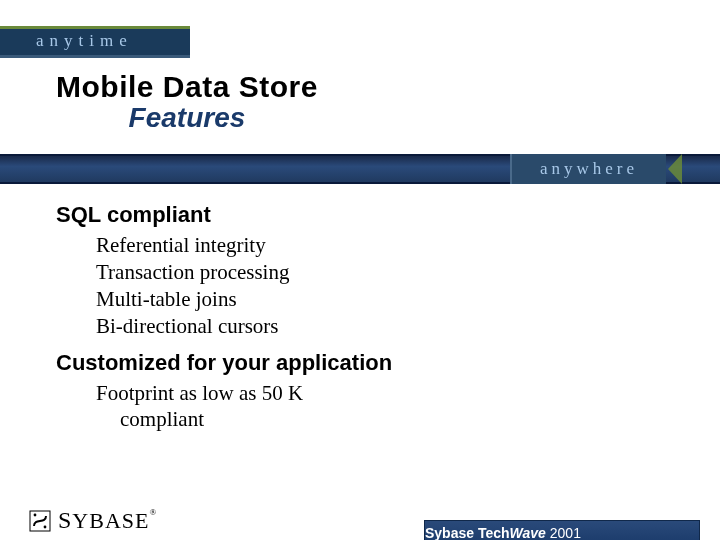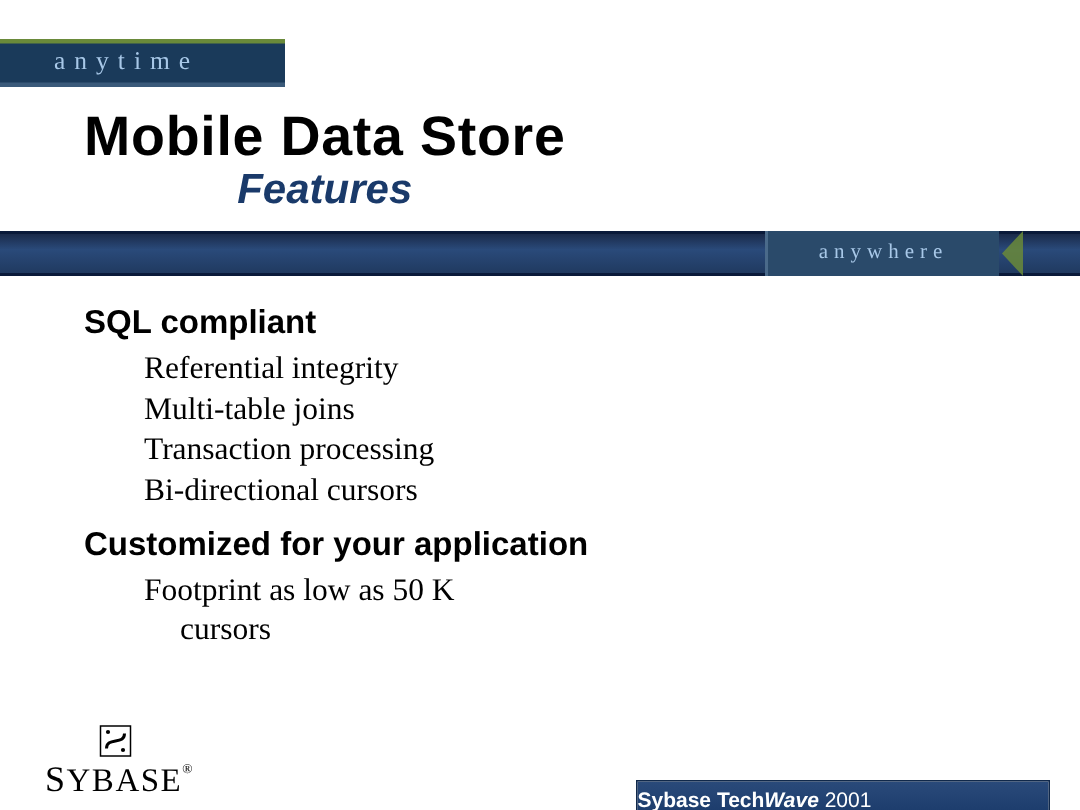--- a/index.html
+++ b/index.html
@@ -23,21 +23,21 @@
   }
 
   
   .title-block {
     position: absolute;
     top: 44px; left: 56px;
   }
   .title-main {
     font-family: Verdana, Arial, sans-serif;
     font-weight: 900;
-    font-size: 37px;
+    font-size: 30px;
     color: #000;
     letter-spacing: 0.5px;
   }
   .title-sub {
     font-family: Verdana, Arial, sans-serif;
     font-style: italic;
     font-weight: 700;
     font-size: 28px;
     color: #1a3a6a;
     margin-top: -2px;
@@ -55,21 +55,21 @@
   }
 
   
   .anywhere-badge {
     position: absolute;
     top: 128px; right: 54px;
     width: 156px; height: 30px;
     background: #2a4a6a;
     color: #a8c8e8;
     font-family: Georgia, serif;
-    font-size: 14px;
+    font-size: 17px;
     letter-spacing: 4px;
     text-align: center;
     line-height: 30px;
     border-left: 2px solid #4a6a8a;
   }
   .triangle-deco {
     position: absolute;
     top: 128px; right: 38px;
     width: 0; height: 0;
     border-top: 15px solid transparent;
@@ -99,21 +99,21 @@
     font-size: 21px;
     color: #000;
     line-height: 1.28;
   }
   .indent2 { padding-left: 24px; }
 
   
   .sybase-logo {
     position: absolute;
     bottom: 32px; left: 28px;
-    display: flex; align-items: center; flex-direction: column;
+    display: flex; align-items: center;
   }
   .sybase-logo svg { display: block; }
   .sybase-text {
     font-family: 'Times New Roman', serif;
     font-size: 22px;
     color: #000;
     letter-spacing: 1px;
     margin-left: 2px;
   }
   .sybase-text .cap { font-size: 24px; }
@@ -147,29 +147,29 @@
   </div>
 
   <div class="blue-band"></div>
   <div class="anywhere-badge">anywhere</div>
   <div class="triangle-deco"></div>
 
   <div class="body">
     <div class="section-head">SQL compliant</div>
     <div class="bullets">
       <div>Referential integrity</div>
+      <div>Transaction processing</div>
       <div>Multi-table joins</div>
-      <div>Transaction processing</div>
       <div>Bi-directional cursors</div>
     </div>
 
     <div class="section-head">Customized for your application</div>
     <div class="bullets">
       <div>Footprint as low as 50 K</div>
-      <div class="indent2">cursors</div>
+      <div class="indent2">compliant</div>
     </div>
   </div>
 
   <div class="sybase-logo">
     <svg width="28" height="26" viewBox="0 0 28 26">
       <rect x="2" y="3" width="20" height="20" fill="none" stroke="#000" stroke-width="1"></rect>
       <path d="M6 18 C6 10, 18 16, 18 8" fill="none" stroke="#000" stroke-width="2"></path>
       <circle cx="7" cy="7" r="1.4" fill="#000"></circle>
       <circle cx="17" cy="19" r="1.4" fill="#000"></circle>
     </svg>

